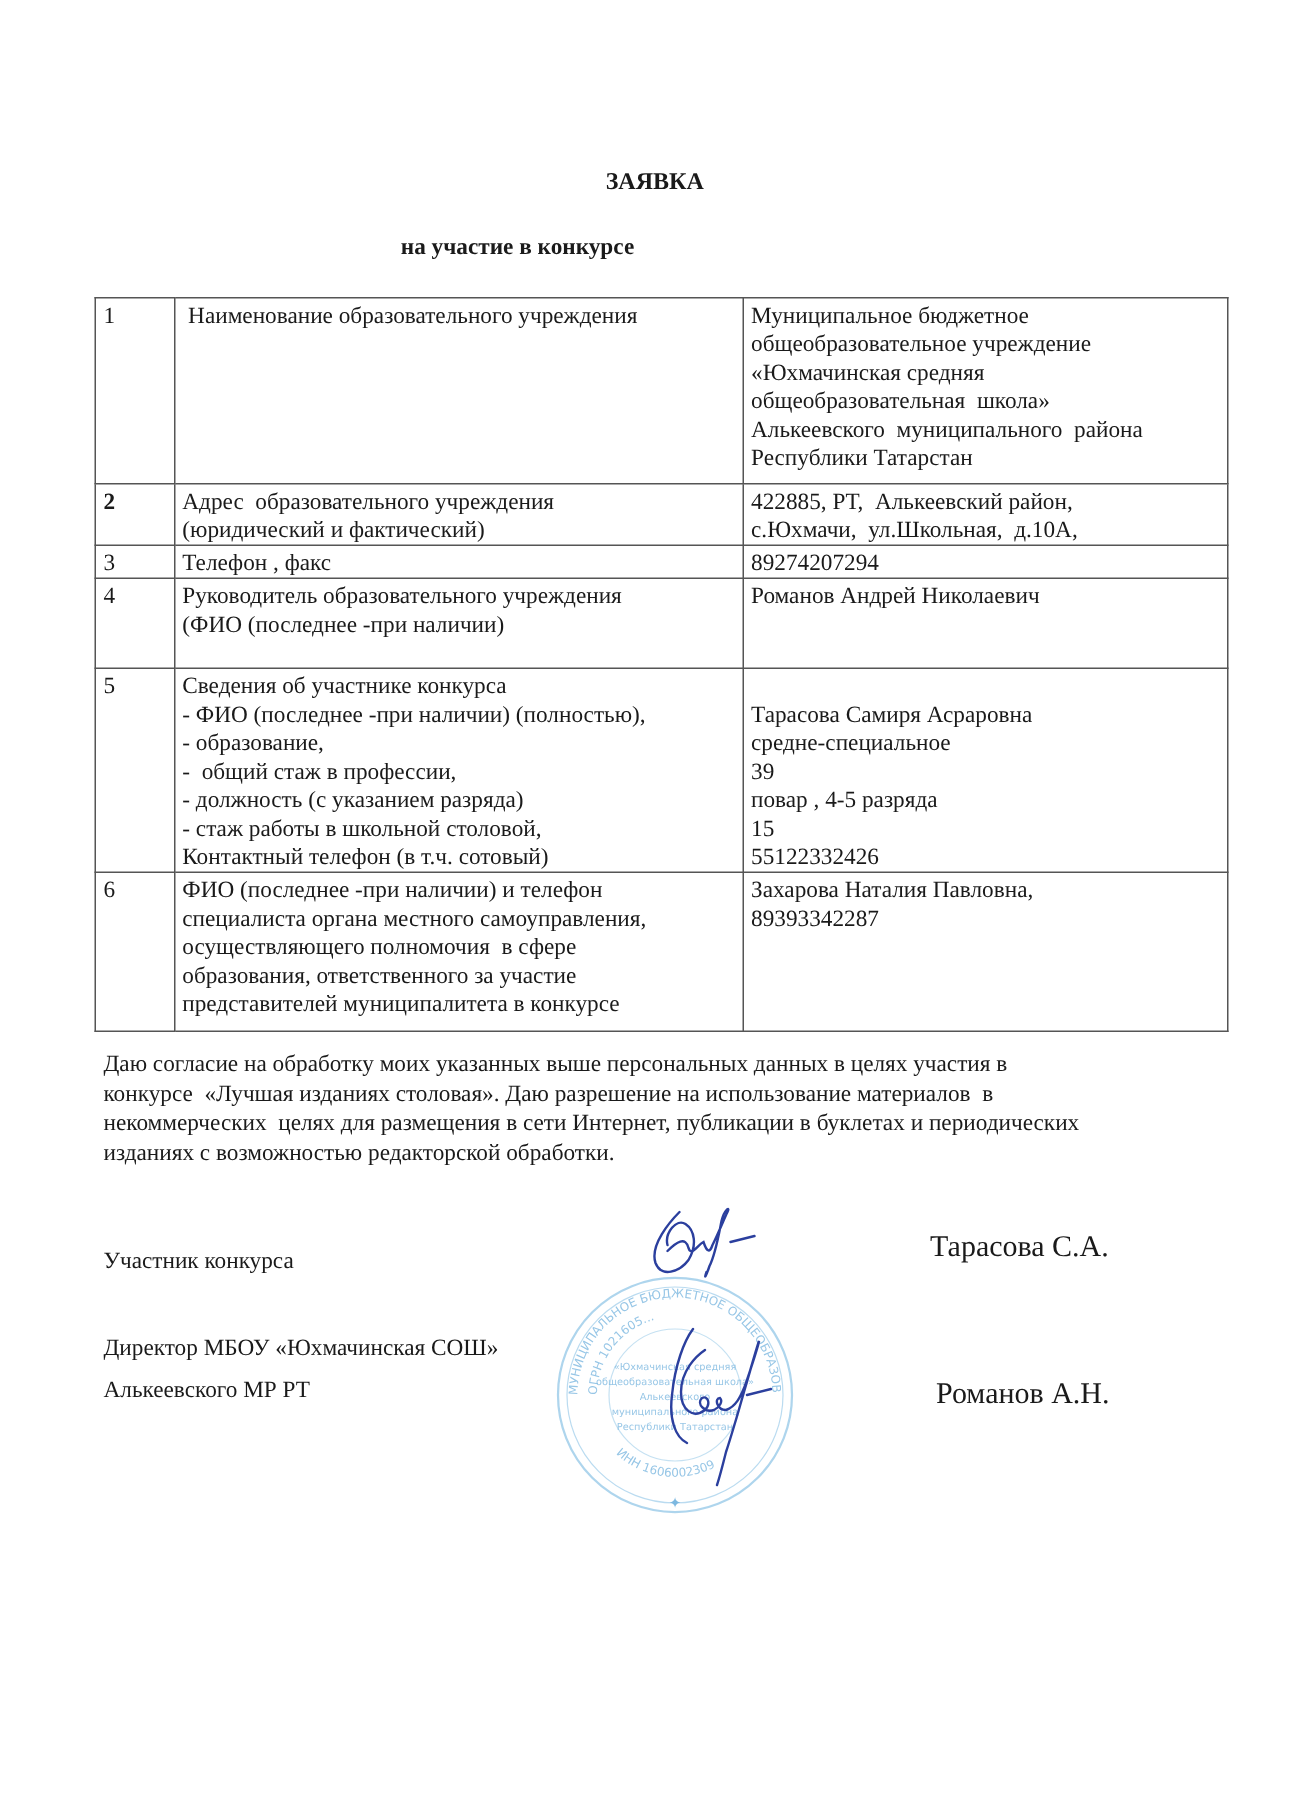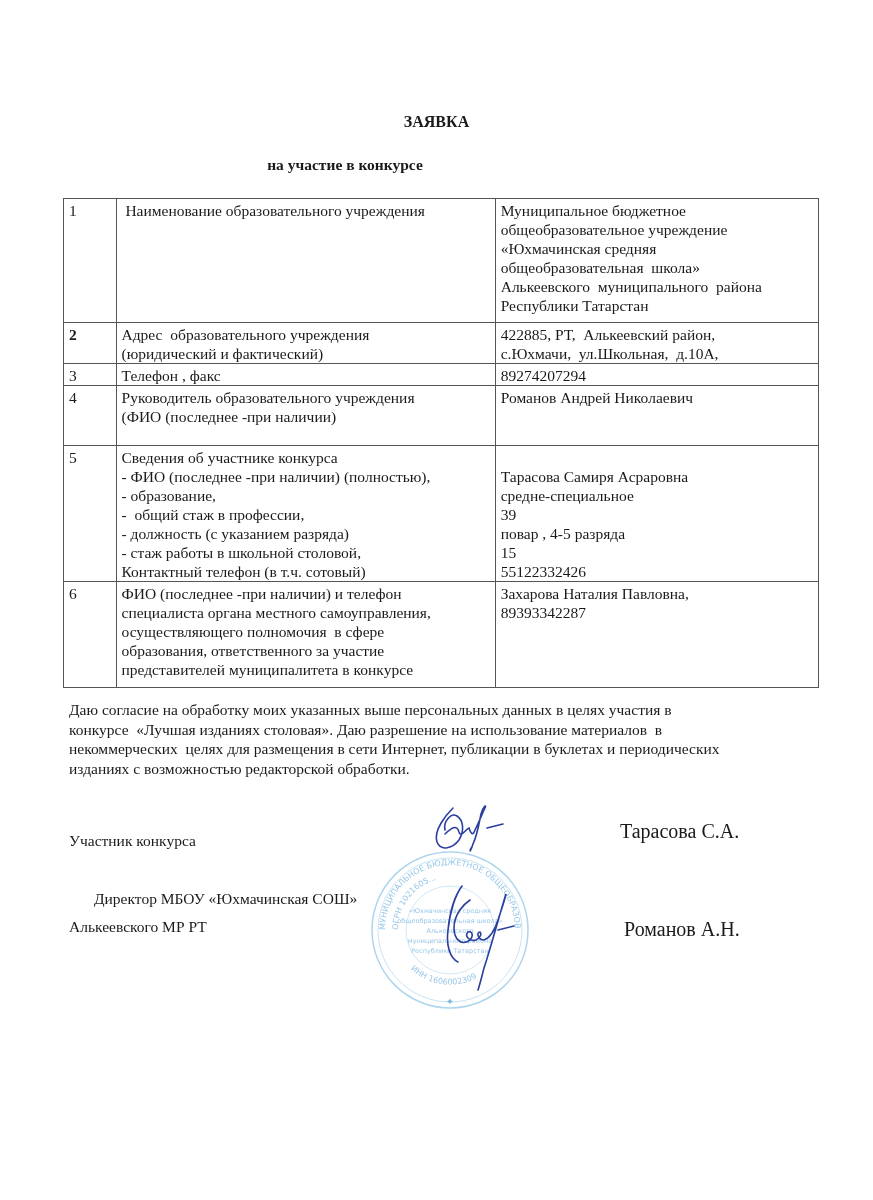--- a/index.html
+++ b/index.html
@@ -134,21 +134,21 @@
 
 <div class="consent">
   <span class="line">Даю согласие на обработку моих указанных выше персональных данных в целях участия в</span>
   <span class="line">конкурсе  «Лучшая изданиях столовая». Даю разрешение на использование материалов  в</span>
   <span class="line">некоммерческих  целях для размещения в сети Интернет, публикации в буклетах и периодических</span>
   <span class="line">изданиях с возможностью редакторской обработки.</span>
 </div>
 
 <div class="sig-label" style="left:69px; top:832px;">Участник конкурса</div>
 <div class="sig-name" style="left:620px; top:820px;">Тарасова С.А.</div>
-<div class="sig-label" style="left:69px; top:890px;margin-left:25px;">Директор МБОУ «Юхмачинская СОШ»</div>
+<div class="sig-label" style="left:69px; top:890px;">Директор МБОУ «Юхмачинская СОШ»</div>
 <div class="sig-label" style="left:69px; top:918px;">Алькеевского МР РТ</div>
 <div class="sig-name" style="left:624px; top:918px;">Романов А.Н.</div>
 
 <svg class="stamp" viewBox="0 0 170 170">
   <defs>
     <path id="stampArc" d="M 20,85 A 65,65 0 1,1 150,85"></path>
     <path id="stampArc2" d="M 33,85 A 52,52 0 1,1 137,85"></path>
     <path id="stampArcBottom" d="M 30,100 A 58,58 0 0,0 140,100"></path>
   </defs>
   <circle cx="85" cy="85" r="78" fill="none" stroke="#8cc3e6" stroke-width="1.5" opacity="0.7"></circle>

